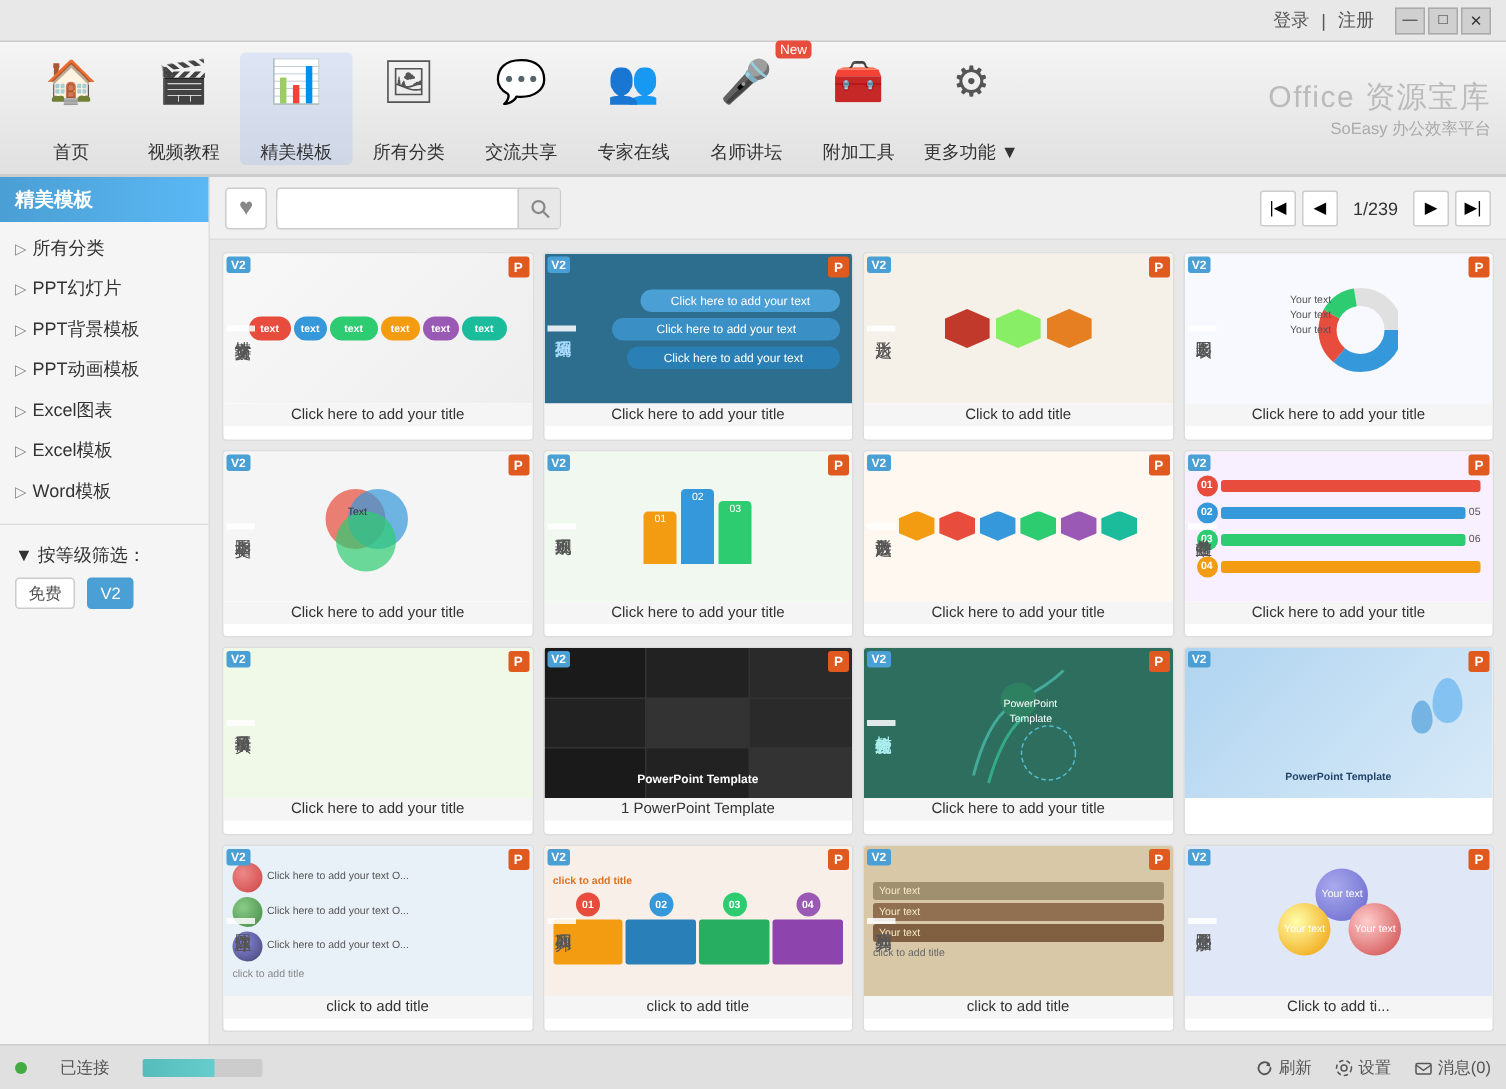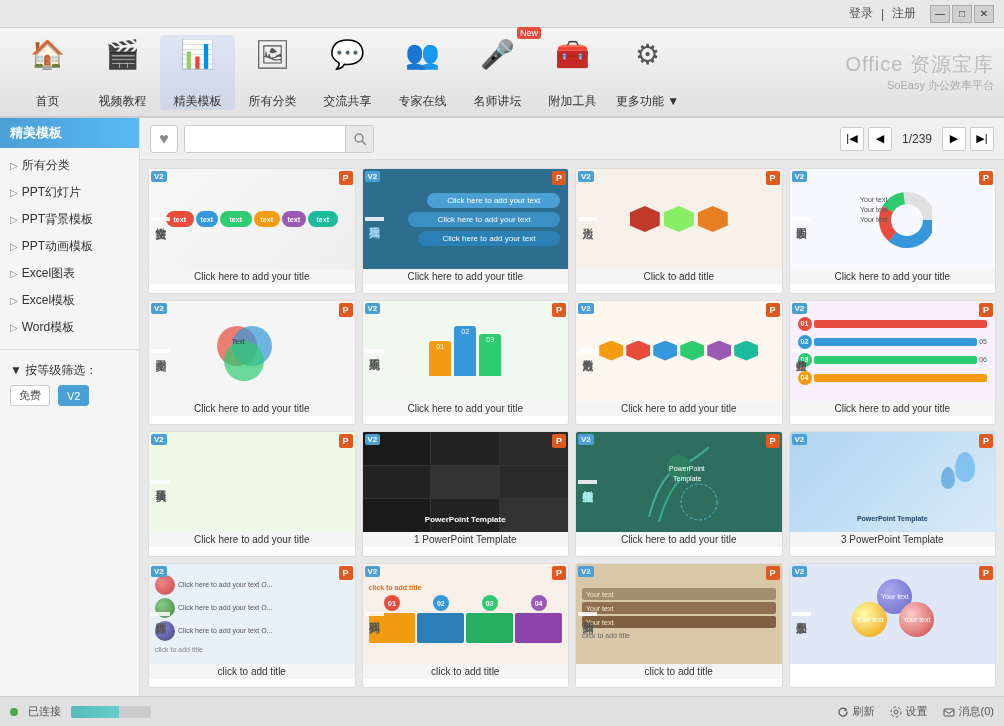--- a/index.html
+++ b/index.html
@@ -57,21 +57,21 @@
     .grid { flex: 1; overflow-y: auto; padding: 8px; display: grid; grid-template-columns: repeat(4, 1fr); gap: 6px; background: #e8e8e8; }
     .grid-item { background: white; border: 1px solid #ddd; border-radius: 3px; overflow: hidden; cursor: pointer; position: relative; }
     .grid-item-img { width: 100%; height: 100px; overflow: hidden; position: relative; }
     .v2-badge { position: absolute; top: 2px; left: 2px; background: #4a9fd4; color: white; font-size: 8px; padding: 1px 3px; border-radius: 2px; font-weight: bold; }
     .p-badge { position: absolute; top: 2px; right: 2px; background: #e05a20; color: white; font-size: 9px; width: 14px; height: 14px; display: flex; align-items: center; justify-content: center; border-radius: 2px; font-weight: bold; }
     .grid-item-title { padding: 2px 4px; font-size: 10px; color: #333; text-align: center; background: #f5f5f5; }
     .item-name-overlay { position: absolute; left: 2px; top: 50%; transform: translateY(-50%); writing-mode: vertical-rl; font-size: 11px; color: #555; text-orientation: mixed; white-space: nowrap; background: rgba(255,255,255,0.85); padding: 2px; }
 
     
     .status-bar { height: 30px; background: #e0e0e0; border-top: 1px solid #ccc; display: flex; align-items: center; padding: 0 10px; gap: 10px; }
-    .status-left { display: flex; align-items: center; gap: 10px; font-size: 11px; color: #555; }
+    .status-left { display: flex; align-items: center; gap: 22px; font-size: 11px; color: #555; }
     .status-dot { width: 8px; height: 8px; border-radius: 50%; background: #4a4; }
     .status-progress { width: 80px; height: 12px; background: #ccc; border-radius: 2px; overflow: hidden; }
     .status-progress-inner { height: 100%; background: linear-gradient(to right, #5bb, #6cc); width: 60%; }
     .status-right { margin-left: auto; display: flex; gap: 16px; align-items: center; font-size: 11px; color: #555; cursor: pointer; }
 
     
     .tpl-box { width: 100%; height: 100%; display: flex; align-items: center; justify-content: center; position: relative; overflow: hidden; }
 
     
     .tpl-1 { background: linear-gradient(135deg, #f8f8f8, #eee); }
@@ -445,21 +445,20 @@
               <div style="position:absolute;inset:0;background:linear-gradient(135deg,#b0d4f0,#d8eaf8);"></div>
 
               <div style="position:absolute;top:20px;right:20px;width:20px;height:30px;background:rgba(100,180,240,0.7);border-radius:50% 50% 50% 50% / 60% 60% 40% 40%;"></div>
               <div style="position:absolute;top:35px;right:40px;width:14px;height:22px;background:rgba(80,160,220,0.7);border-radius:50% 50% 50% 50% / 60% 60% 40% 40%;"></div>
               <div style="position:absolute;bottom:10px;right:0;left:0;text-align:center;font-size:7px;color:#246;font-weight:bold;">PowerPoint Template</div>
             </div>
           </div>
           <div class="v2-badge">V2</div>
           <div class="p-badge">P</div>
         </div>
-        <div class="grid-item-title">3 PowerPoint Template</div>
       </div>
 
       <div class="grid-item">
         <div class="grid-item-img">
           <div class="tpl-box tpl-13">
             <div class="item-name-overlay">立体圆球</div>
             <div style="display:flex;flex-direction:column;gap:3px;padding:6px;width:100%;">
               <div style="display:flex;gap:3px;align-items:center;">
                 <div style="width:20px;height:20px;border-radius:50%;background:radial-gradient(circle at 35% 35%,#e88,#c44);"></div>
                 <div style="flex:1;font-size:7px;color:#555;">Click here to add your text O...</div>
@@ -536,20 +535,21 @@
             <div class="item-name-overlay">圆形叠加</div>
             <div style="position:relative;width:90px;height:80px;">
               <div style="position:absolute;left:30px;top:5px;width:35px;height:35px;border-radius:50%;background:radial-gradient(circle at 35% 35%,#aae,#66c);display:flex;align-items:center;justify-content:center;font-size:7px;color:white;">Your text</div>
               <div style="position:absolute;left:5px;top:28px;width:35px;height:35px;border-radius:50%;background:radial-gradient(circle at 35% 35%,#ffa,#e90);display:flex;align-items:center;justify-content:center;font-size:7px;color:white;">Your text</div>
               <div style="position:absolute;left:52px;top:28px;width:35px;height:35px;border-radius:50%;background:radial-gradient(circle at 35% 35%,#fcc,#c44);display:flex;align-items:center;justify-content:center;font-size:7px;color:white;">Your text</div>
             </div>
           </div>
           <div class="v2-badge">V2</div>
           <div class="p-badge">P</div>
         </div>
+        <div class="grid-item-title">Click to add ti...</div>
       </div>
 
     </div>
   </div>
 </div>
 
 <div class="status-bar">
   <div class="status-left">
     <div class="status-dot"></div>
     <span>已连接</span>

